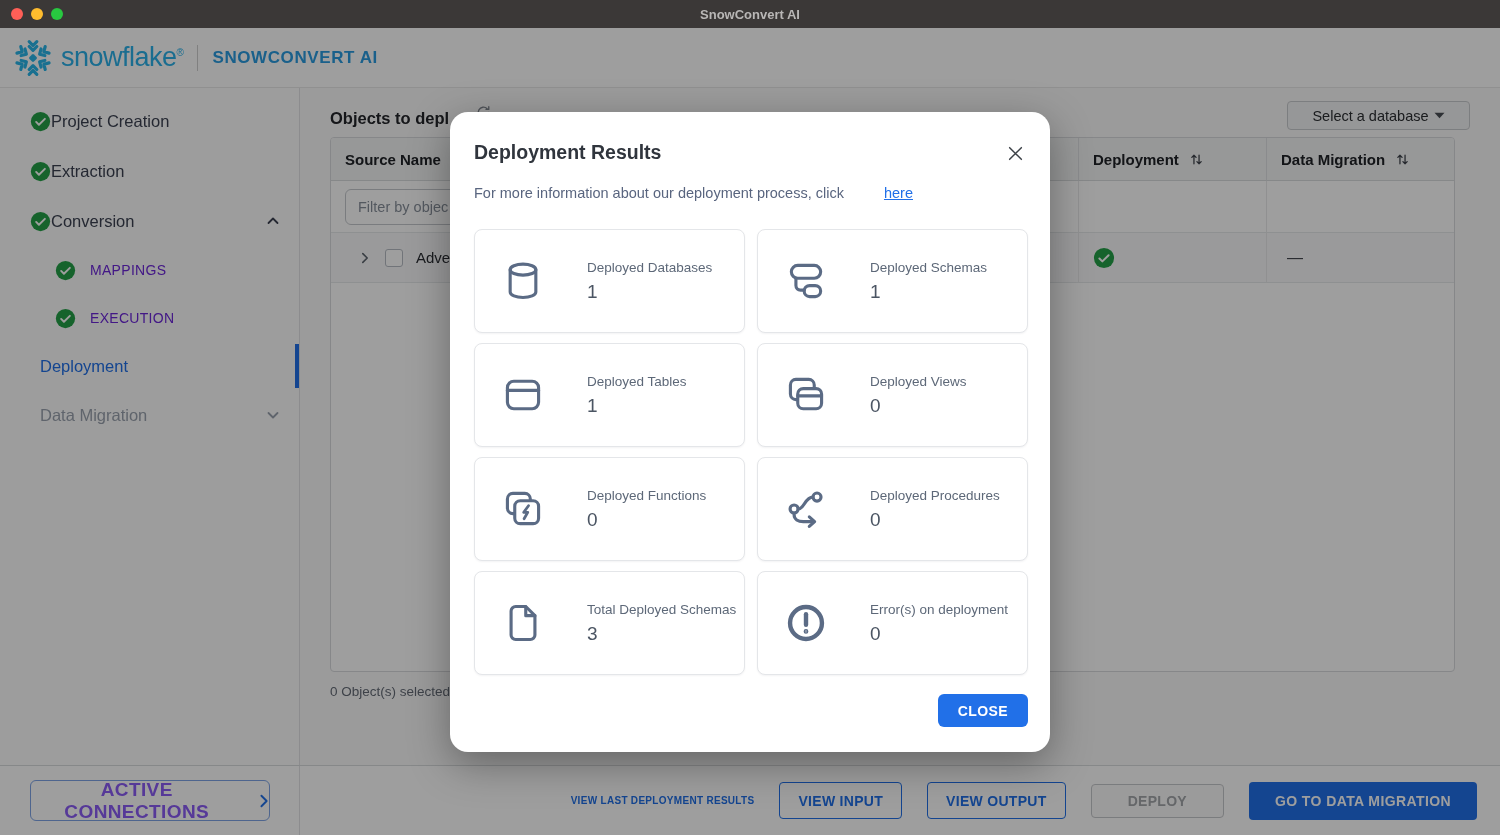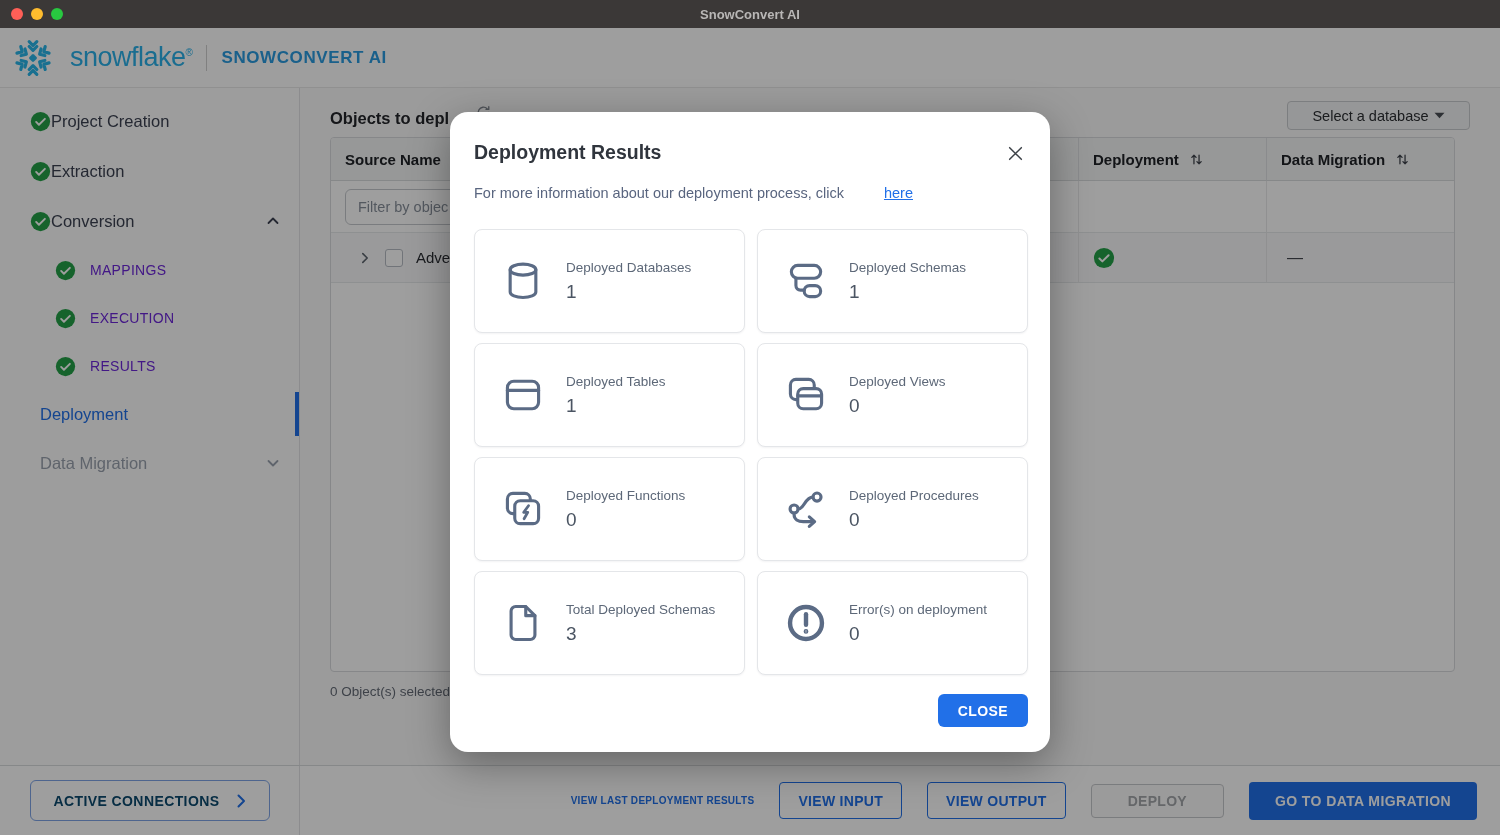--- a/index.html
+++ b/index.html
@@ -13,21 +13,21 @@
   .titlebar-title { color:#b9b7b6; font-size:13px; font-weight:bold; }
   .traffic { position:absolute; left:11px; top:8px; display:flex; gap:8px; }
   .dot { width:12px; height:12px; border-radius:50%; }
   .dot.red { background:#ff5f57; } .dot.yellow { background:#febc2e; } .dot.green { background:#28c840; }
 
   
   .app { position:absolute; top:28px; left:0; right:0; bottom:0; background:#fbfbfb; }
 
   .app-header { position:absolute; top:0; left:0; right:0; height:60px; background:#fff;
     border-bottom:1px solid #e9e9e9; display:flex; align-items:center; padding-left:13px; }
-  .brand-word { font-size:27px; font-weight:500; color:#2bb0e8; letter-spacing:-0.5px; margin-left:17px; }
+  .brand-word { font-size:27px; font-weight:500; color:#2bb0e8; letter-spacing:-0.5px; margin-left:8px; }
   .brand-reg { font-size:10px; color:#2bb0e8; vertical-align:super; }
   .brand-divider { width:1px; height:26px; background:#cfcfcf; margin:0 14px; }
   .product-name { font-size:17px; font-weight:800; color:#2a9ce0; letter-spacing:0.6px; }
 
   .app-body { position:absolute; top:60px; left:0; right:0; bottom:70px; display:flex; }
 
   
   .sidebar { width:300px; background:#fdfdfd; border-right:1px solid #e2e3e5; padding-top:8px; position:relative; }
   .nav-item { display:flex; align-items:center; height:50px; padding:0 18px 0 30px; 
     font-size:16.5px; color:#3c4252; cursor:pointer; position:relative; }
@@ -65,22 +65,22 @@
   .row-checkbox { width:18px; height:18px; border:1.5px solid #b6bcc4; border-radius:3px; background:#fff; }
   .row-status { padding-left:14px; }
   .row-dash { padding-left:20px; font-size:16px; color:#3f434a; }
   .selected-summary { margin-top:12px; font-size:13.5px; color:#646b76; }
 
   
   .footbar { position:absolute; left:0; right:0; bottom:0; height:70px; background:#fff;
     border-top:1px solid #d9dbde; display:flex; }
   .foot-left { width:300px; border-right:1px solid #e2e3e5; position:relative; }
   .btn-active-conn { position:absolute; left:30px; top:14px; width:240px; height:41px;
-    border:1px solid #7ea4e6; border-radius:6px; background:transparent; color:#0c4a6e;
-    font-size:14px; font-weight:bold; letter-spacing:0.4px; display:flex; align-items:center;
+    border:1px solid #7ea4e6; border-radius:6px; background:transparent; color:#8b5cf6;
+    font-size:19px; font-weight:bold; letter-spacing:0.4px; display:flex; align-items:center;
     justify-content:center; gap:18px; cursor:pointer; font-family:inherit; }
   .foot-main { flex:1; display:flex; align-items:center; gap:25px; padding-right:23px; }
   .btn-text { margin-left:auto; background:none; border:none; color:#2170e8; font-size:10px;
     font-weight:600; letter-spacing:0.3px; cursor:pointer; font-family:inherit; }
   .btn-outline { height:37px; padding:0 18px; border:1px solid #2170e8; border-radius:4px; background:#fff;
     color:#2170e8; font-size:14px; font-weight:600; letter-spacing:0.3px; cursor:pointer; font-family:inherit; }
   .btn-disabled { height:34px; padding:0 36px; border:1px solid #c6c8cb; border-radius:4px; background:#fbfbfb;
     color:#a3a6aa; font-size:14px; font-weight:600; letter-spacing:0.3px; font-family:inherit; }
   .btn-primary { height:38px; padding:0 26px; border:none; border-radius:4px; background:#2170e8;
     color:#fff; font-size:14px; font-weight:600; letter-spacing:0.4px; cursor:pointer; font-family:inherit; }
@@ -89,21 +89,21 @@
   .overlay { position:absolute; inset:0; background:rgba(0,0,0,0.38); z-index:50; }
   .modal { position:absolute; left:450px; top:84px; width:600px; height:640px; background:#fff;
     border-radius:18px; box-shadow:0 12px 40px rgba(0,0,0,0.35); z-index:60; padding:27px 22px 0 24px; }
   .modal-title { font-size:19.5px; font-weight:600; color:#30353d; line-height:26px; }
   .modal-close { position:absolute; top:30px; right:24px; width:22px; height:22px; background:none; border:none;
     cursor:pointer; color:#3c4147; display:flex; align-items:center; justify-content:center; }
   .modal-info { margin-top:18px; font-size:14.5px; color:#59657f; line-height:20px; }
   .modal-info a { color:#2170e8; text-decoration:underline; cursor:pointer;margin-left:36px; }
   .cards { margin-top:26px; display:grid; grid-template-columns:1fr 1fr; column-gap:12px; row-gap:10px; }
   .card { border:1px solid #e4e6e9; border-radius:8px; height:104px; background:#fff;
-    box-shadow:0 1px 2px rgba(16,24,40,0.05); display:flex; align-items:center; padding-left:26px; gap:19px; }
+    box-shadow:0 1px 2px rgba(16,24,40,0.05); display:flex; align-items:center; padding-left:26px; gap:40px; }
   .card-icon { width:46px; height:46px; color:#5b6b85; flex:0 0 46px; display:flex; align-items:center; }
   .card-label { font-size:13.5px; color:#5d6878; }
   .card-value { font-size:19px; color:#4b5563; margin-top:6px; }
   .modal-actions { display:flex; justify-content:flex-end; margin-top:19px; }
   .btn-close { height:33px; padding:0 20px; background:#2170e8; color:#fff; border:none; border-radius:6px;
     font-size:14px; font-weight:bold; letter-spacing:0.4px; cursor:pointer; font-family:inherit; }
 
   svg { display:block; }
 </style>
 </head>
@@ -193,26 +193,20 @@
           <svg class="check-badge" viewBox="0 0 24 24">
               <use href="#check-circle"></use>
             </svg>
           <span>MAPPINGS</span>
         </div>
         <div class="nav-item nav-sub">
           <svg class="check-badge" viewBox="0 0 24 24">
               <use href="#check-circle"></use>
             </svg>
           <span>EXECUTION</span>
-        </div>
-        <div class="nav-item nav-sub">
-          <svg class="check-badge" viewBox="0 0 24 24">
-              <use href="#check-circle"></use>
-            </svg>
-          <span>RESULTS</span>
         </div>
         <div class="nav-item nav-active">
           <span>Deployment</span>
           <span class="active-bar"></span>
         </div>
         <div class="nav-item nav-disabled">
           <span>Data Migration</span>
           <span class="chev">
             <svg width="16" height="16" viewBox="0 0 16 16">
                 <path d="M3.5 6l4.5 4.5L12.5 6" stroke="#9aa2ae" stroke-width="1.8" fill="none" stroke-linecap="round" stroke-linejoin="round"></path>

